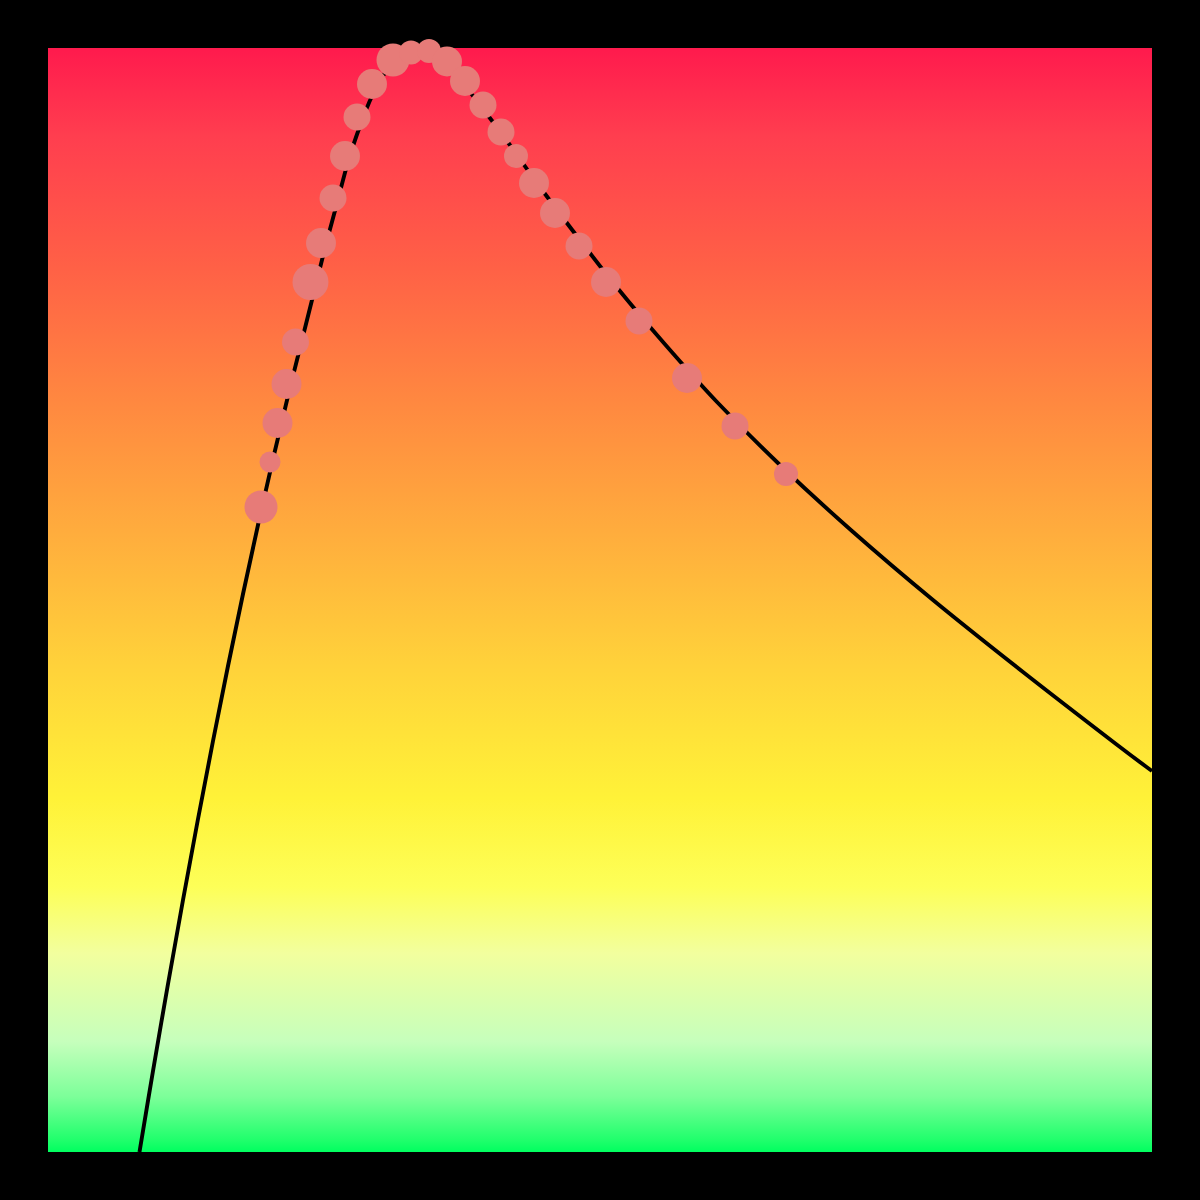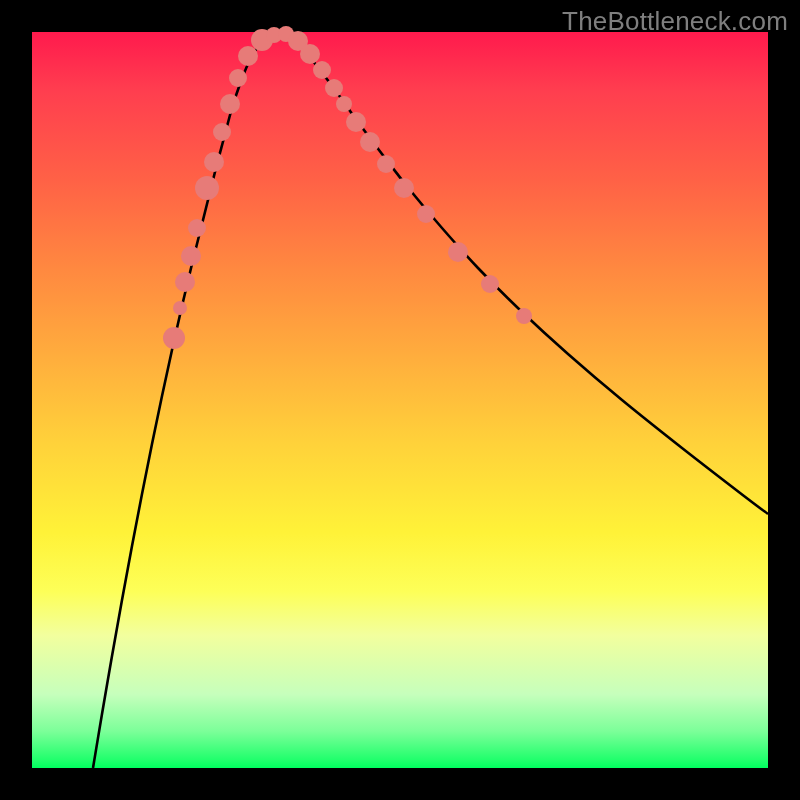--- a/index.html
+++ b/index.html
@@ -60,21 +60,20 @@
     overflow: visible;
   }
   .dot {
     fill: #e77b78;
   }
 </style>
 </head>
 <body>
 
 <div class="frame">
-  <div class="watermark">TheBottleneck.com</div>
   <div class="plot">
     <svg class="curve" viewBox="0 0 736 736" preserveAspectRatio="none">
       <path id="curve-path" fill="none" stroke="#000000" stroke-width="2.6" d="M 61 736 C 62.5 727, 66.83333333333333 700.6666666666666, 70 682 C 73.16666666666667 663.3333333333334, 76.66666666666667 643, 80 624 C 83.33333333333333 605, 86.66666666666667 586.3333333333334, 90 568 C 93.33333333333333 549.6666666666666, 96.66666666666667 531.6666666666666, 100 514 C 103.33333333333333 496.3333333333333, 106.66666666666667 479, 110 462 C 113.33333333333333 445, 116.66666666666667 428.3333333333333, 120 412 C 123.33333333333333 395.6666666666667, 126.66666666666667 379.6666666666667, 130 364 C 133.33333333333334 348.3333333333333, 136.66666666666666 333, 140 318 C 143.33333333333334 303, 146.66666666666666 288.3333333333333, 150 274 C 153.33333333333334 259.6666666666667, 156.66666666666666 245.66666666666666, 160 232 C 163.33333333333334 218.33333333333334, 167 204, 170 192 C 173 180, 175.5 170, 178 160 C 180.5 150, 182.66666666666666 141, 185 132 C 187.33333333333334 123, 189.5 115.33333333333333, 192 106 C 194.5 96.66666666666667, 197.33333333333334 85, 200 76 C 202.66666666666666 67, 205.33333333333334 59.333333333333336, 208 52 C 210.66666666666666 44.666666666666664, 213.16666666666666 38, 216 32 C 218.83333333333334 26, 221.83333333333334 20.333333333333332, 225 16 C 228.16666666666666 11.666666666666668, 231.5 8.333333333333334, 235 6 C 238.5 3.6666666666666665, 242.16666666666666 2, 246 2 C 249.83333333333334 2, 253.66666666666666 3.3333333333333335, 258 6 C 262.3333333333333 8.666666666666666, 267 12.666666666666668, 272 18 C 277 23.333333333333332, 282.3333333333333 30.666666666666668, 288 38 C 293.6666666666667 45.333333333333336, 299.6666666666667 53.333333333333336, 306 62 C 312.3333333333333 70.66666666666667, 318.6666666666667 80, 326 90 C 333.3333333333333 100, 341.3333333333333 110.66666666666667, 350 122 C 358.6666666666667 133.33333333333334, 368 145.66666666666666, 378 158 C 388 170.33333333333334, 398.6666666666667 183, 410 196 C 421.3333333333333 209, 433 222.33333333333334, 446 236 C 459 249.66666666666666, 473 263.6666666666667, 488 278 C 503 292.3333333333333, 519 307, 536 322 C 553 337, 571 352.3333333333333, 590 368 C 609 383.6666666666667, 629.6666666666666 400, 650 416 C 670.3333333333334 432, 697.6666666666666 453, 712 464 C 726.3333333333334 475, 732 479, 736 482"></path>
       <g id="dots">
           <circle cx="142" cy="306" r="11" class="dot" fill="#e77b78"></circle>
           <circle cx="148" cy="276" r="7" class="dot" fill="#e77b78"></circle>
           <circle cx="153" cy="250" r="10" class="dot" fill="#e77b78"></circle>
           <circle cx="159" cy="224" r="10" class="dot" fill="#e77b78"></circle>
           <circle cx="165" cy="196" r="9" class="dot" fill="#e77b78"></circle>
           <circle cx="175" cy="156" r="12" class="dot" fill="#e77b78"></circle>

